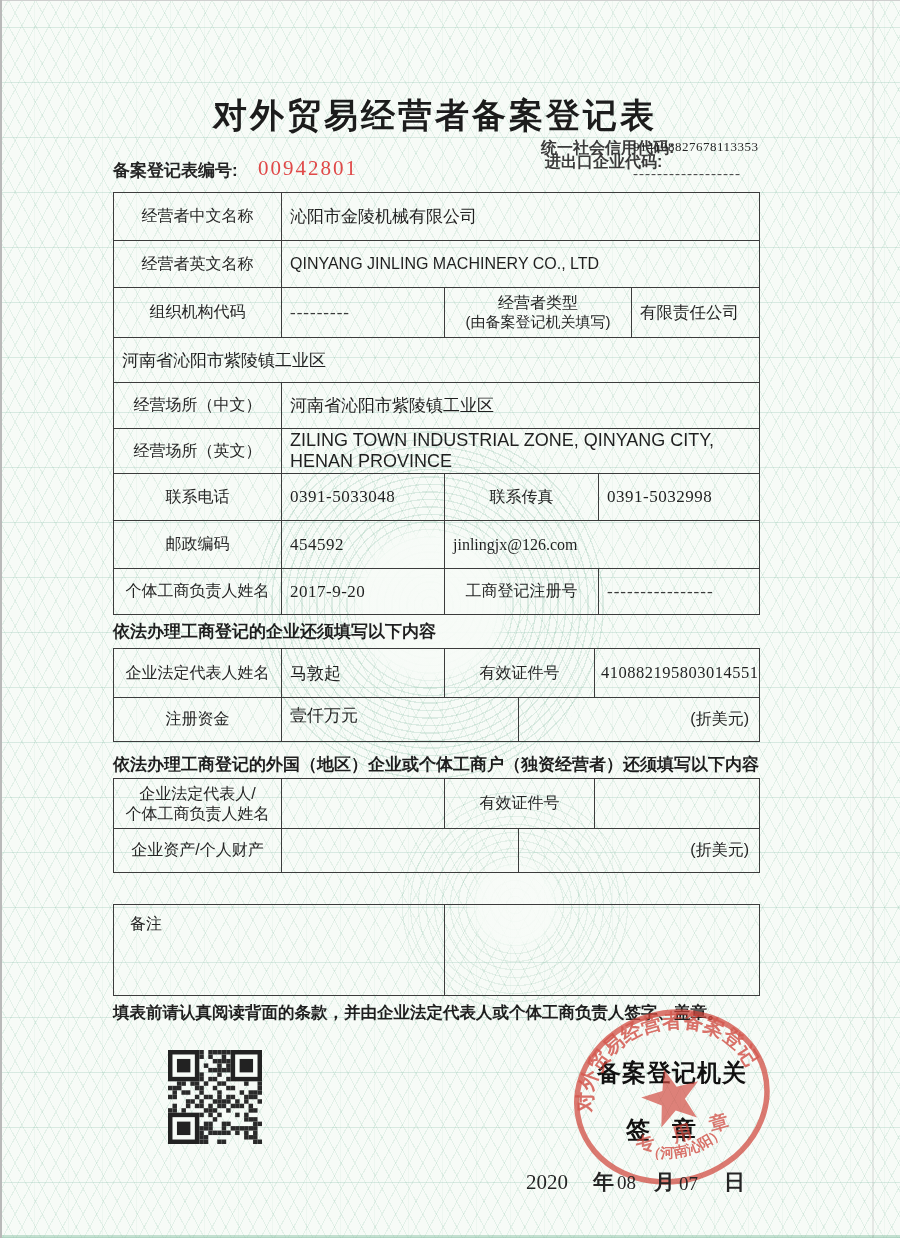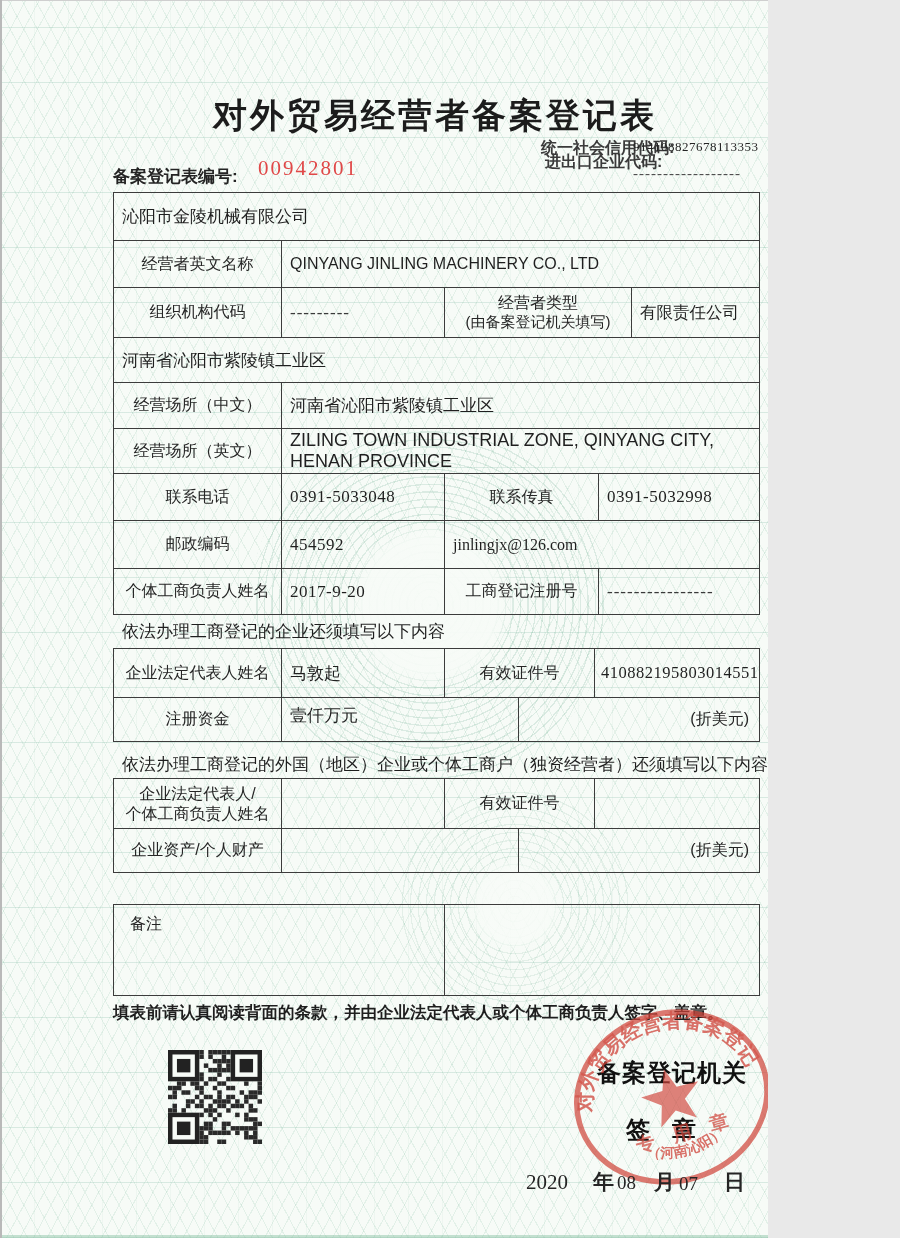--- a/index.html
+++ b/index.html
@@ -1,17 +1,17 @@
 <!DOCTYPE html>
 <html><head>
 <meta charset="utf-8">
 <style>
   html,body{margin:0;padding:0;background:#e9e9e9;}
   .page{
-    position:relative; width:768px; height:1238px; overflow:hidden;
+    position:relative; width:900px; height:1238px; overflow:hidden;
     background-color:#f7fbf7;
     background-image:
       repeating-linear-gradient(62deg,  rgba(122,186,156,.16) 0 1px, transparent 1px 12px),
       repeating-linear-gradient(-62deg, rgba(122,186,156,.16) 0 1px, transparent 1px 12px),
       repeating-linear-gradient(0deg,   rgba(105,172,148,.22) 0 1px, transparent 1px 55px),
       repeating-linear-gradient(90deg,  rgba(122,186,156,.07) 0 1px, transparent 1px 34px);
     font-family:"Liberation Sans", sans-serif;
     color:#242424;
     box-shadow:inset 2px 0 0 #b9b9b9, inset 0 1px 0 #cfcfcf, inset 0 -3px 0 rgba(130,190,160,.45);
   }
@@ -26,42 +26,42 @@
   .wm.mid{
     left:400px;top:790px;width:230px;height:230px;
     background:
       radial-gradient(circle, rgba(247,251,247,.9) 0 22%, rgba(247,251,247,0) 30%),
       repeating-radial-gradient(circle, rgba(104,172,142,.14) 0 1.2px, transparent 1.2px 8px);
   }
   .abs{position:absolute;}
   .title{left:0;top:93px;width:870px;text-align:center;font-size:34px;font-weight:bold;letter-spacing:3px;color:#1c1c1c;}
   .serif{font-family:"Liberation Serif", serif;}
   .red{color:#e04848;}
-  .regno-label{left:113px;top:165px;font-size:17px;font-weight:bold;}
+  .regno-label{left:113px;top:159px;font-size:17px;font-weight:bold;}
   .regno-value{left:258px;top:156px;font-size:21px;letter-spacing:2px;}
   .code-label1{left:541px;top:138px;font-size:16px;font-weight:bold;color:#3a3a3a;}
   .code-label2{left:545px;top:152px;font-size:16px;font-weight:bold;color:#3a3a3a;}
   .code-value{left:633px;top:139px;font-size:13px;letter-spacing:.5px;}
   .code-dashes{left:633px;top:165px;font-size:15px;letter-spacing:1px;color:#4a4a4a;}
 
   .t{position:absolute;left:113px;width:647px;border:1.5px solid #3c3c3c;box-sizing:border-box;background:rgba(255,255,255,.04);}
   .tr{display:flex;box-sizing:border-box;}
   .tr + .tr{border-top:1.3px solid #3c3c3c;}
   .td{box-sizing:border-box;display:flex;align-items:center;overflow:hidden;}
   .td + .td{border-left:1.3px solid #3c3c3c;}
   .lbl{justify-content:center;text-align:center;font-size:16px;color:#262626;}
   .lbl.col{flex-direction:column;justify-content:center;line-height:1.25;}
   .lbl .sm{font-size:15px;}
   .val{padding-left:8px;font-size:17px;font-family:"Liberation Serif", serif;color:#1f1f1f;}
   .val.sans{font-family:"Liberation Sans", sans-serif;font-size:18px;}
   .val.num{letter-spacing:.5px;}
   .val.tight{padding-left:8px;font-size:16.5px;}
   .dashes{color:#3a3a3a;letter-spacing:1px;}
   .rnote{justify-content:flex-end;padding-right:10px;font-size:16px;}
-  .sechead{left:122px;font-size:17px;font-weight:normal;color:#1e1e1e;}
+  .sechead{left:113px;font-size:17px;font-weight:bold;color:#1e1e1e;}
   .remark-lbl{align-items:flex-start;justify-content:flex-start;padding:9px 0 0 16px;font-size:16px;}
   .footnote{left:113px;top:1002px;font-size:16.5px;font-weight:bold;color:#1e1e1e;}
 
   .qr{left:168px;top:1050px;width:94px;height:94px;}
   .authority1{left:597px;top:1057px;font-size:24px;font-weight:bold;color:#111;letter-spacing:1px;}
   .authority2{left:626px;top:1114px;font-size:24px;font-weight:bold;color:#111;letter-spacing:22px;}
   .stamp{left:562px;top:1000px;width:220px;height:195px;transform:rotate(-16deg);opacity:.88;}
   .d-year{left:526px;top:1170px;font-size:21px;}
   .d-yu{left:593px;top:1168px;font-size:21px;font-weight:bold;}
   .d-month{left:617px;top:1172px;font-size:19px;}
@@ -80,20 +80,21 @@
   <div class="abs title">对外贸易经营者备案登记表</div>
   <div class="abs regno-label">备案登记表编号:</div>
   <div class="abs regno-value serif red">00942801</div>
   <div class="abs code-label1">统一社会信用代码:</div>
   <div class="abs code-label2">进出口企业代码:</div>
   <div class="abs code-value serif">914108827678113353</div>
   <div class="abs code-dashes serif">------------------</div>
 
   <div class="t" style="top:192px;">
     <div class="tr" style="height:47px">
+      <div class="td lbl" style="width:167px">经营者中文名称</div>
       <div class="td val" style="flex:1">沁阳市金陵机械有限公司</div>
     </div>
     <div class="tr" style="height:47px">
       <div class="td lbl" style="width:167px">经营者英文名称</div>
       <div class="td val sans" style="flex:1;font-size:16px">QINYANG JINLING MACHINERY CO., LTD</div>
     </div>
     <div class="tr" style="height:50px">
       <div class="td lbl" style="width:167px">组织机构代码</div>
       <div class="td val dashes" style="width:163px">---------</div>
       <div class="td lbl col" style="width:187px">

